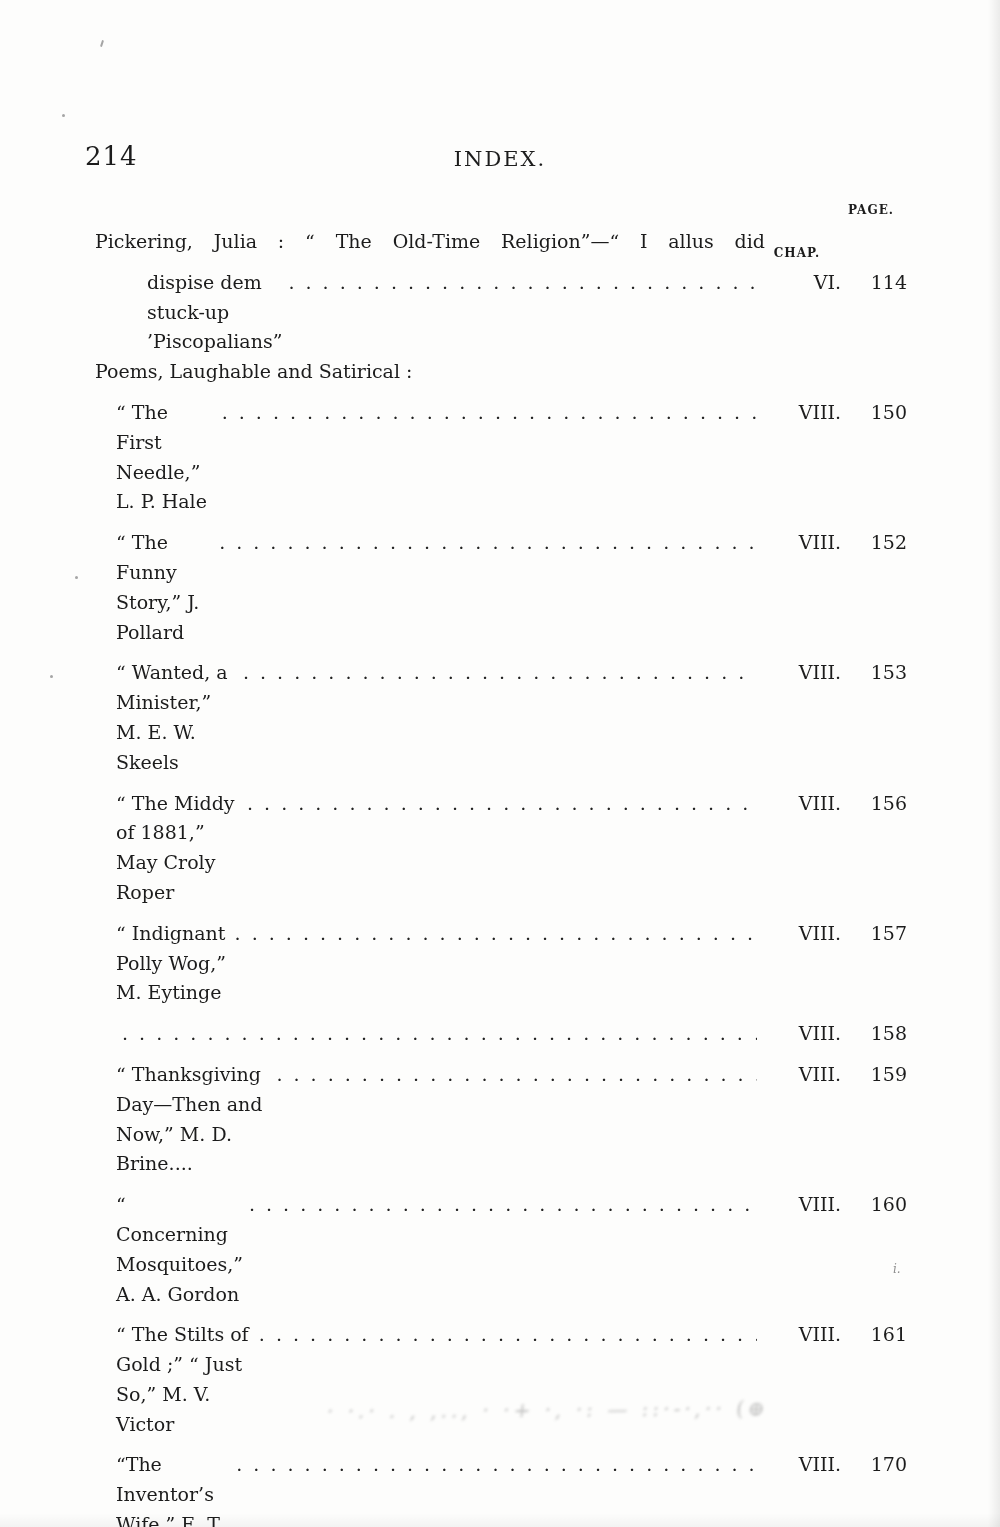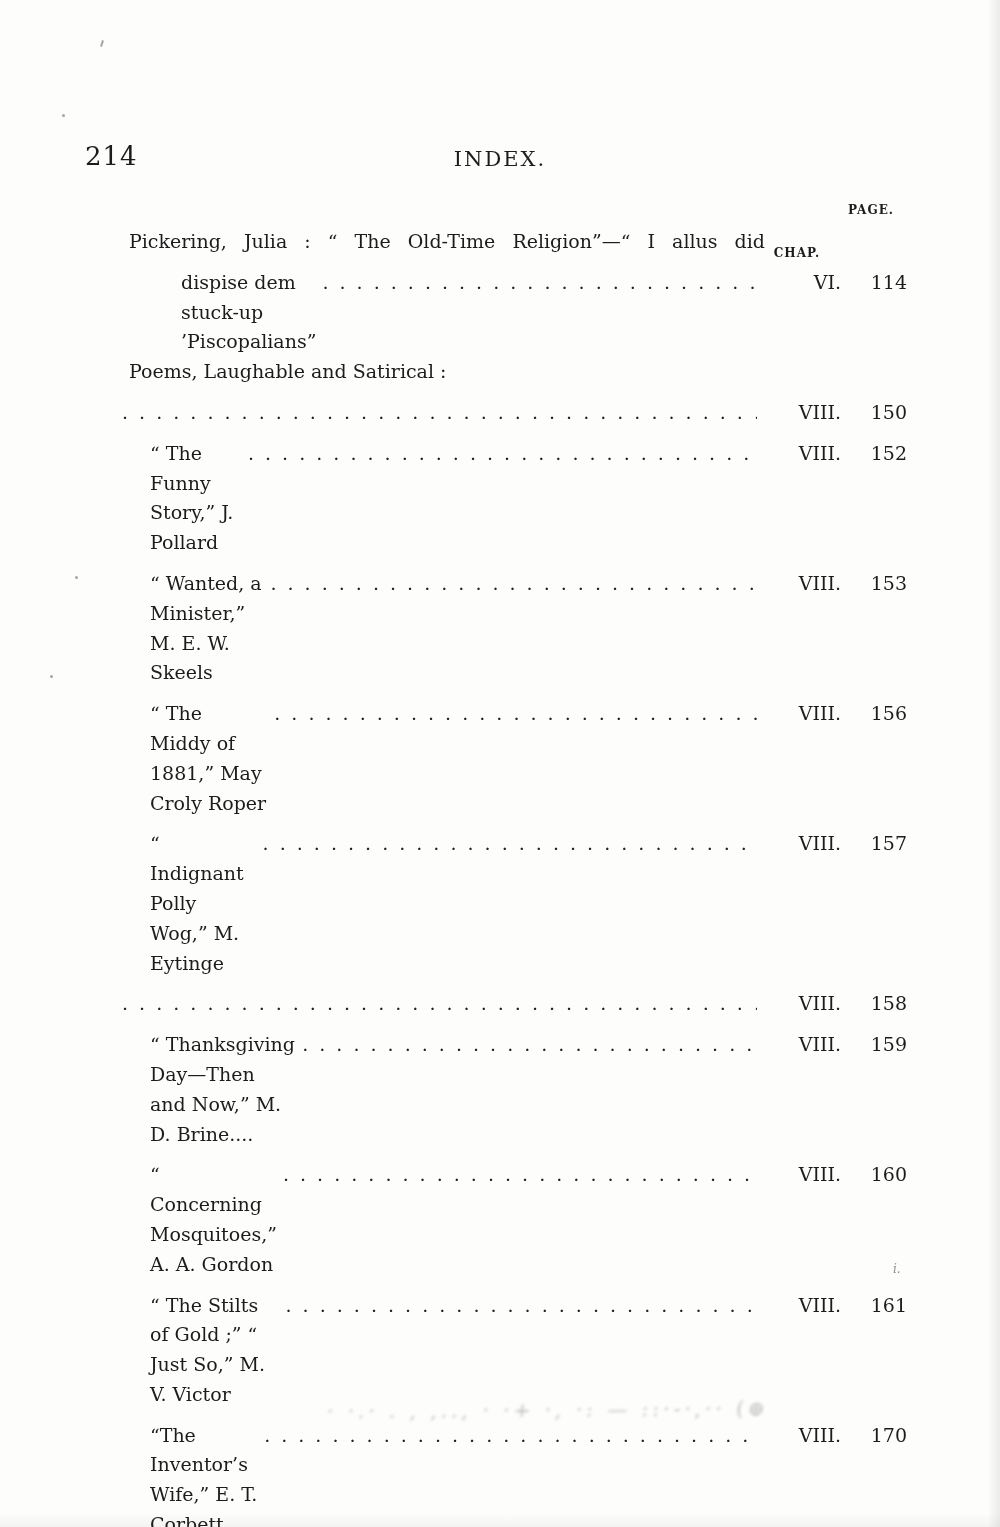--- a/index.html
+++ b/index.html
@@ -53,21 +53,21 @@
     min-height: 29.8px;
   }
   .indent1 { padding-left: 21px; }
   .indent2 { padding-left: 52px; }
   .justify { padding-right: 142px; }
   .justify .entry-text {
     flex: 1 1 auto;
     text-align: justify;
     text-align-last: justify;
   }
-  .entry-text { flex: 0 1 auto; margin-left: 34px; }
+  .entry-text { flex: 0 1 auto; }
   .leader {
     flex: 1 1 auto;
     overflow: hidden;
     white-space: nowrap;
     margin: 0 8px 0 6px;
     min-width: 12px;
   }
   .leader::after {
     content: ". . . . . . . . . . . . . . . . . . . . . . . . . . . . . . . . . . . . . . . . . . . . . . . . . . . . . . . . . . . . . . . . . . . . . . . . . . . . . . . . . . . . . . . . . . . .";
     letter-spacing: 2.5px;
@@ -125,20 +125,21 @@
       <div class="row indent2">
         <span class="entry-text"><span>dispise dem stuck-up ’Piscopalians”</span></span>
         <span class="leader"></span>
         <span class="chap-cell">VI.</span>
         <span class="page-cell">114</span>
       </div>
       <div class="row indent0">
         <span class="entry-text"><span>Poems, Laughable and Satirical :</span></span>
       </div>
       <div class="row indent1">
+        <span class="entry-text"><span>“ The First Needle,” L. P. Hale</span></span>
         <span class="leader"></span>
         <span class="chap-cell">VIII.</span>
         <span class="page-cell">150</span>
       </div>
       <div class="row indent1">
         <span class="entry-text"><span>“ The Funny Story,” J. Pollard</span></span>
         <span class="leader"></span>
         <span class="chap-cell">VIII.</span>
         <span class="page-cell">152</span>
       </div>

